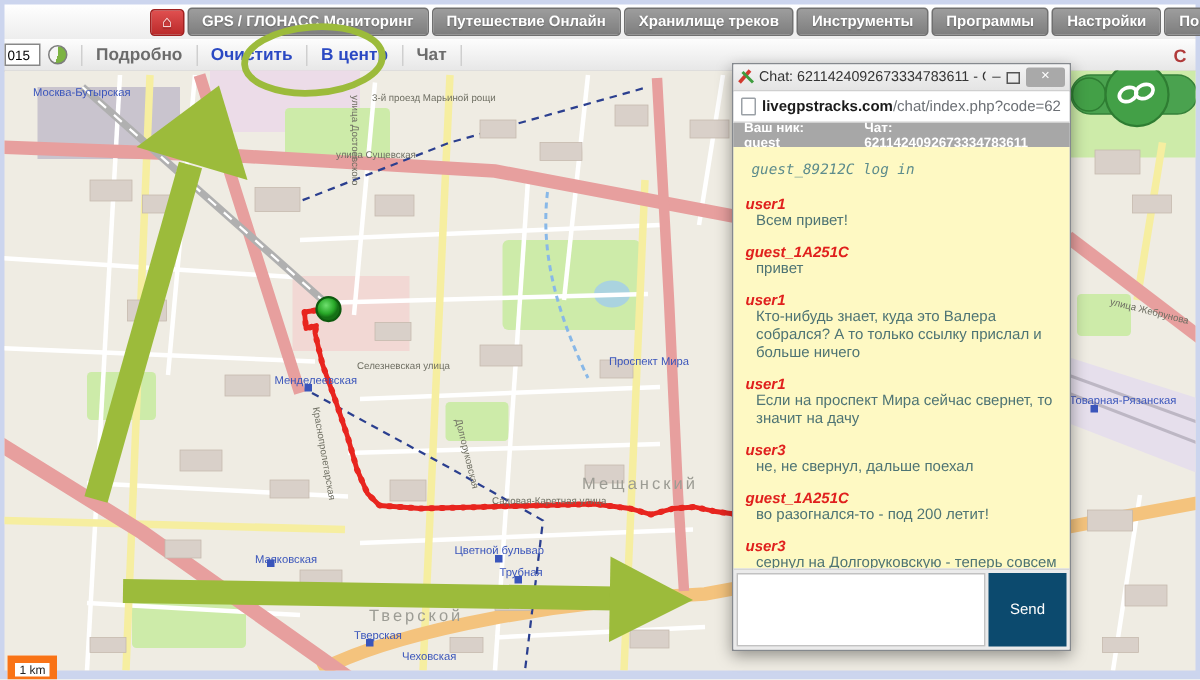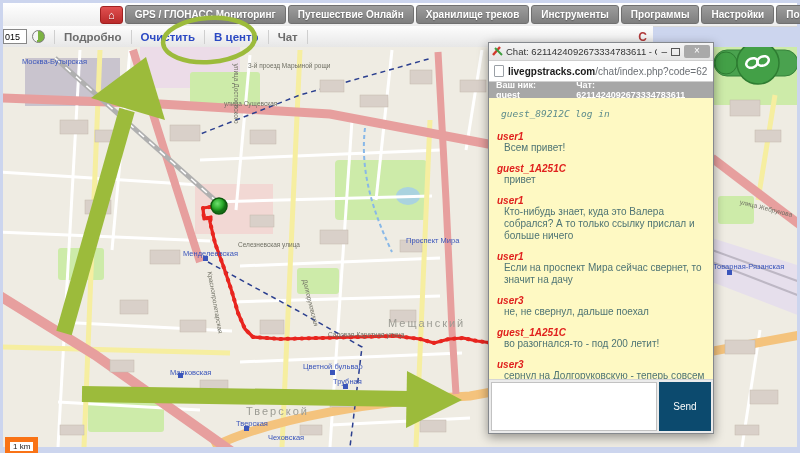--- a/index.html
+++ b/index.html
@@ -8,21 +8,21 @@
   
   #nav{position:absolute;left:3px;top:3px;width:794px;height:23px;
        background:linear-gradient(#ffffff,#ededed);border-bottom:1px solid #d6d6d6;
        display:flex;align-items:center;}
   #nav-items{display:flex;align-items:center;margin-left:97px;gap:2px;}
   .nav-btn{background:linear-gradient(#9d9d9d,#7e7e7e);color:#fff;font-size:10px;font-weight:bold;
        padding:3px 9px;border-radius:3px;border:1px solid #707070;white-space:nowrap;cursor:pointer;
        text-shadow:0 1px 1px rgba(0,0,0,.3);}
   .nav-btn.home{background:linear-gradient(#e05050,#bb2a2a);border-color:#a02020;padding:2px 7px;font-size:11px;}
   
-  #toolbar{position:absolute;left:3px;top:26px;width:650px;height:21px;
+  #toolbar{position:absolute;left:3px;top:26px;width:794px;height:21px;
        background:linear-gradient(#fdfdfd,#e7e7e7);border-bottom:1px solid #bfbfbf;
        display:flex;align-items:center;font-size:11.5px;}
   #date-input{width:20px;height:13px;border:1px solid #888;font-size:9px;padding:0 1px;
        font-family:"Liberation Sans",sans-serif;}
   .tb-sep{width:1px;height:14px;background:#cfcfcf;margin:0 9px;}
   .tb-link{font-weight:bold;cursor:pointer;white-space:nowrap;}
   .tb-gray{color:#6c6c6c;}
   .tb-blue{color:#2b49c3;}
   #clock-icon{width:11px;height:11px;border-radius:50%;border:1.5px solid #7d7d7d;margin-left:5px;
        background:conic-gradient(#7cb342 0 55%,#f5f5f5 55%);}

